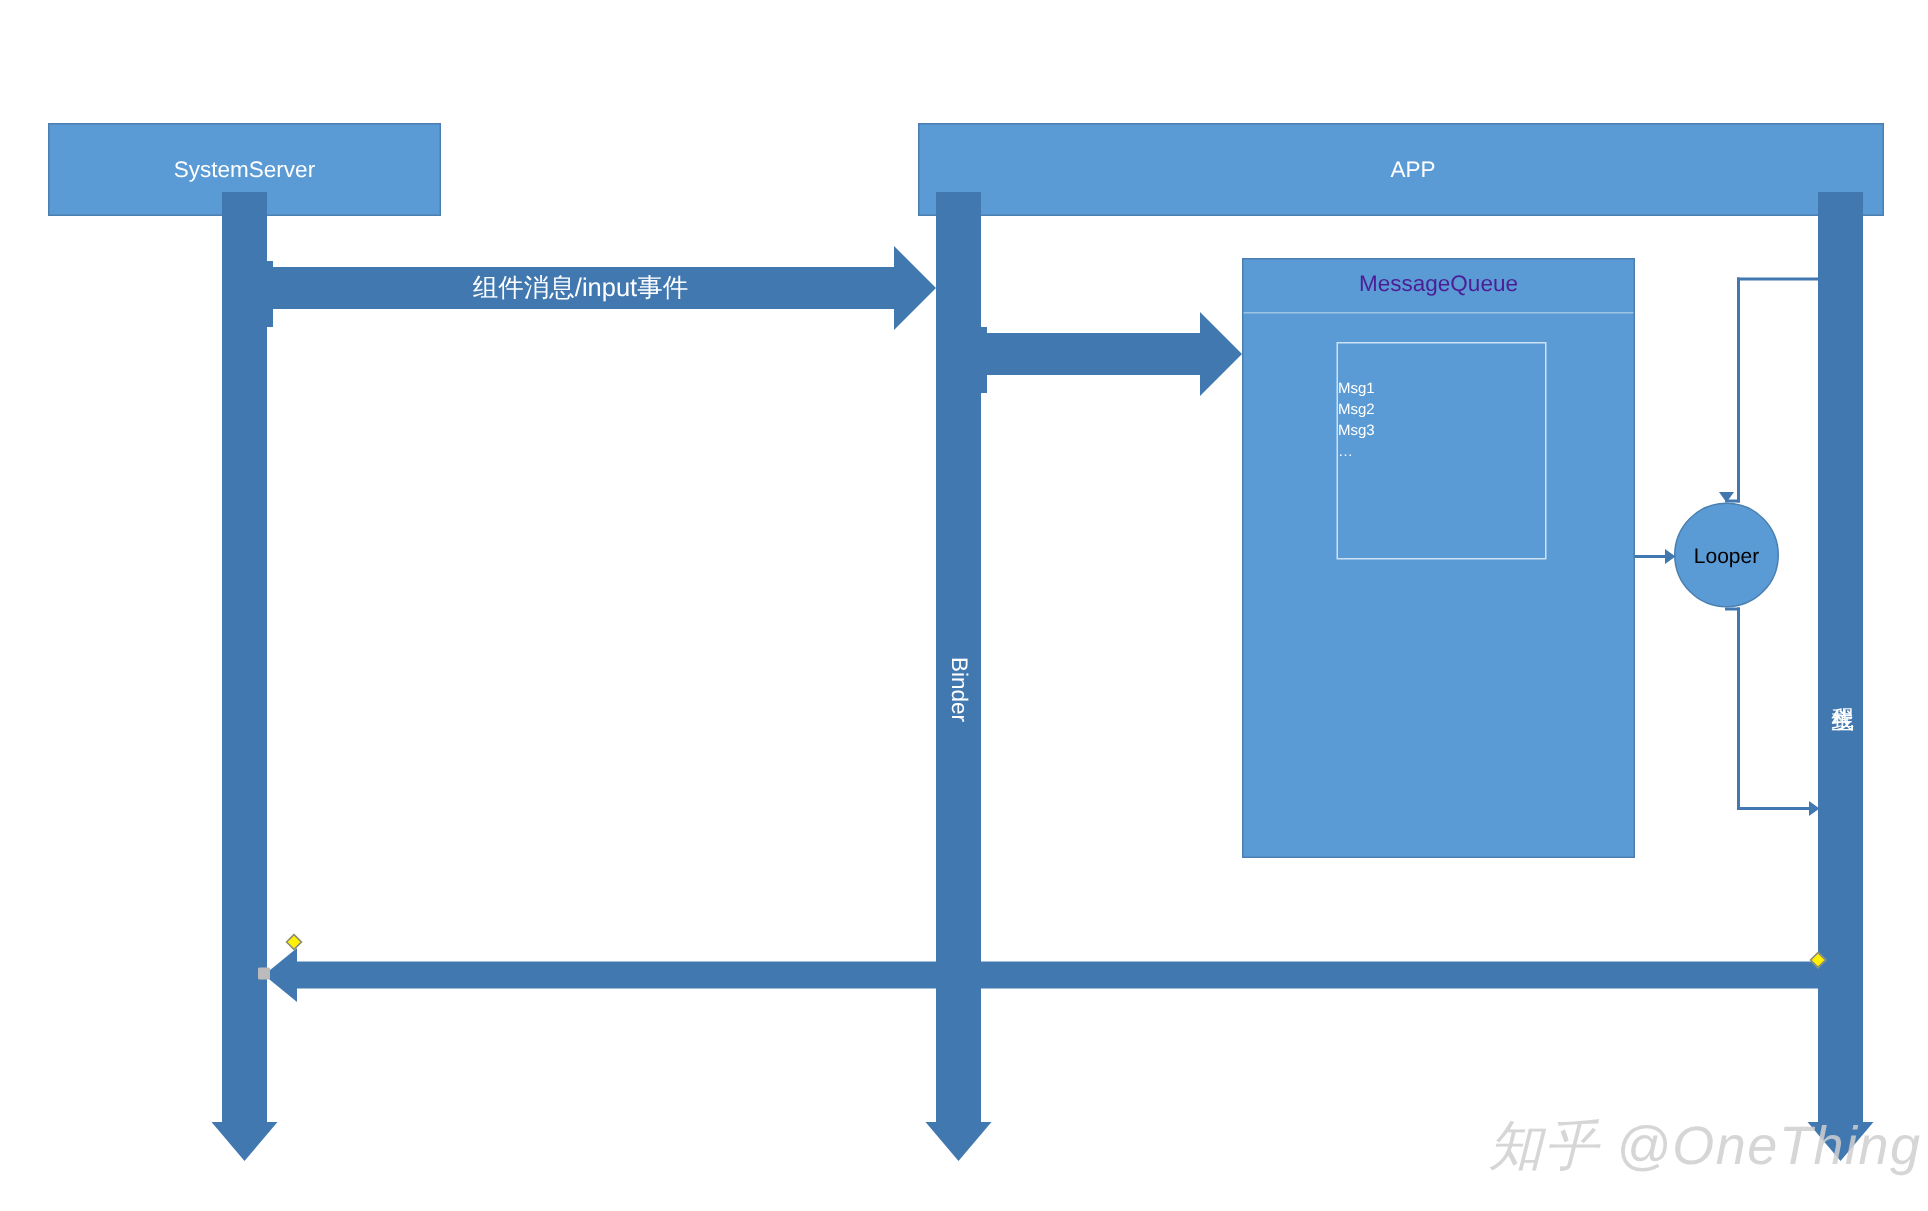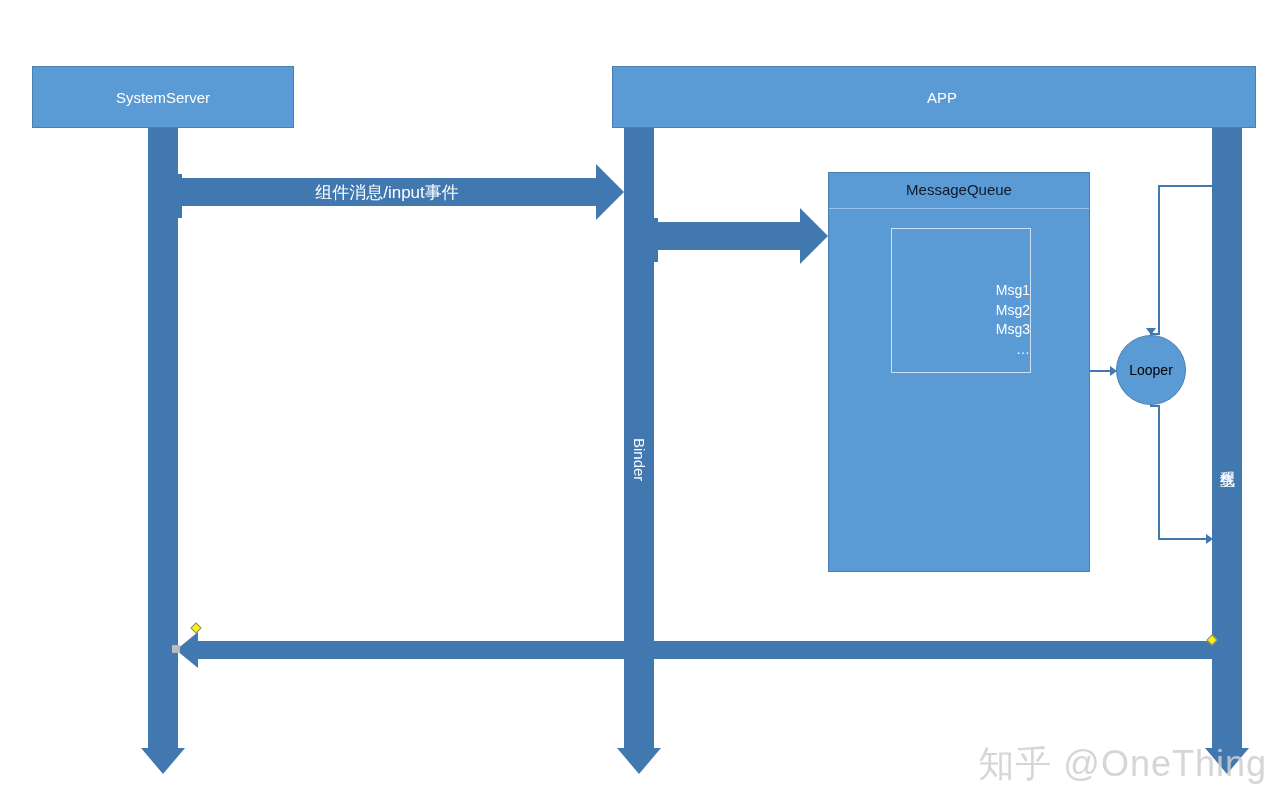--- a/index.html
+++ b/index.html
@@ -14,20 +14,21 @@
   }
   .header-box {
     position: absolute;
     background: #5b9bd5;
     border: 1px solid #4a7fb0;
     color: #ffffff;
     font-size: 15px;
     display: flex;
     align-items: center;
     justify-content: center;
+    margin-top: 16px;
   }
   .lifeline {
     position: absolute;
     background: #4178b0;
     width: 30px;
   }
   .lifeline::after {
     content: "";
     position: absolute;
     left: 50%;
@@ -94,34 +95,34 @@
     border-top: 18px solid transparent;
     border-bottom: 18px solid transparent;
     border-right: 22px solid #4178b0;
   }
   .mq-box {
     position: absolute;
     background: #5b9bd5;
     border: 1px solid #4a7fb0;
   }
   .mq-title {
-    color: #0f172a;
+    color: #4c1d95;
     text-align: center;
     font-size: 15px;
     padding: 8px 0 10px 0;
     border-bottom: 1px solid rgba(255,255,255,0.4);
   }
   .msg-box {
     position: absolute;
     border: 1px solid rgba(255,255,255,0.7);
-    text-align: right;
-    color: #ffffff;
-    font-size: 14px;
+    text-align: left;
+    color: #ffffff;
+    font-size: 10px;
     line-height: 1.4;
-    padding-top: 52px;
+    padding-top: 24px;
   }
   .looper {
     position: absolute;
     width: 70px;
     height: 70px;
     border-radius: 50%;
     background: #5b9bd5;
     border: 1px solid #4a7fb0;
     color: #000000;
     display: flex;
@@ -152,25 +153,26 @@
   }
   .edit-handle {
     position: absolute;
     width: 8px; height: 8px;
     background: #fff200;
     border: 1px solid #888;
     transform: rotate(45deg);
   }
   .watermark {
     position: absolute;
-    right: 18px;
+    right: 4px;
     bottom: 18px;
     color: #cfcfcf;
     opacity: 0.85;
     font-size: 36px;
+    font-style: italic;
     font-family: Arial, sans-serif;
     letter-spacing: 1px;
     white-space: nowrap;
     margin-top: 28px;
   }
 </style>
 </head>
 <body>
 
 <div class="header-box" style="left:32px; top:66px; width:262px; height:62px;">

